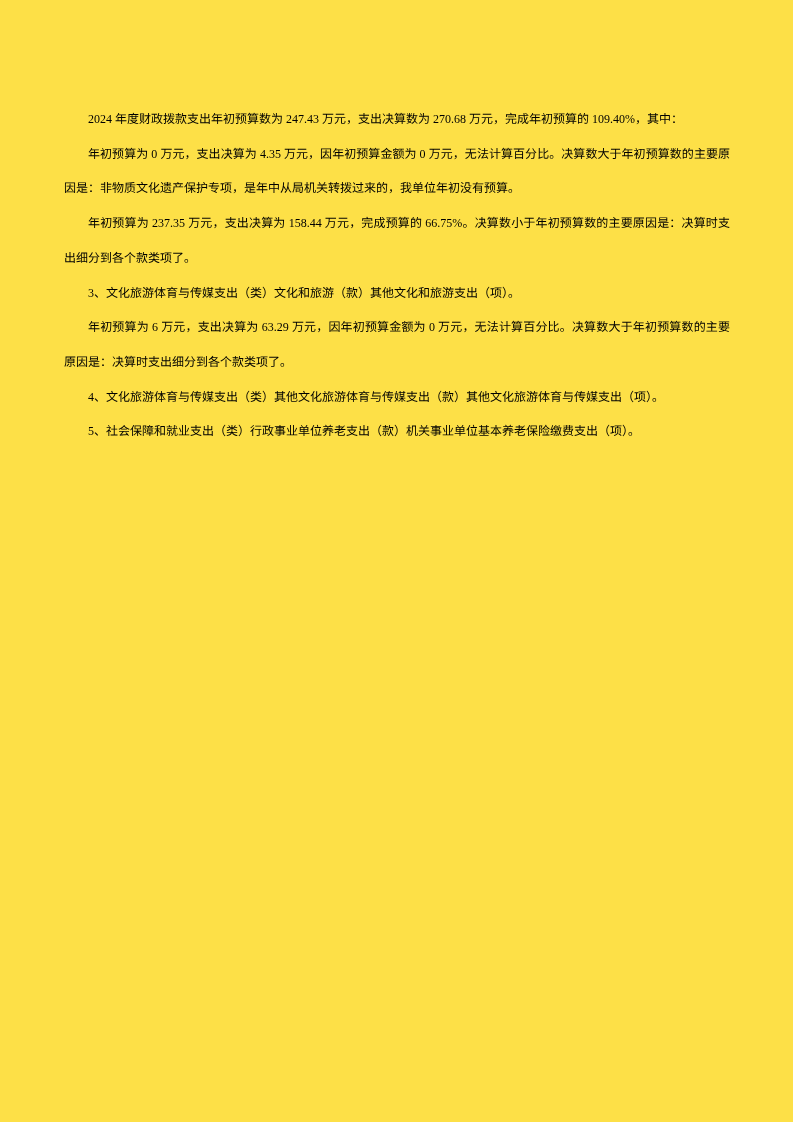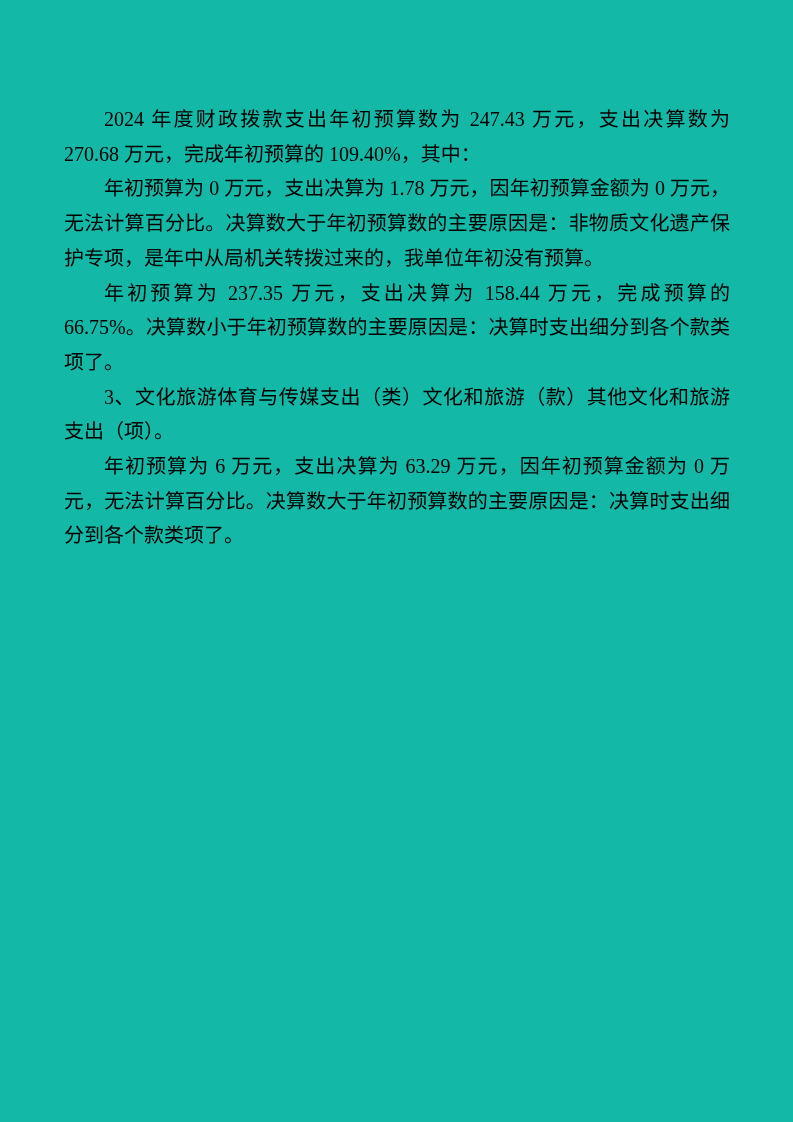--- a/index.html
+++ b/index.html
@@ -9,38 +9,40 @@
   }
   body {
     width: 793px;
     height: 1122px;
     overflow: hidden;
   }
   .page {
     box-sizing: border-box;
     width: 793px;
     height: 1122px;
-    background: #14b8a6;
+    background: #fde047;
     padding: 102px 63px 0 64px;
     font-family: "Liberation Serif", "DejaVu Serif", serif;
-    font-size: 20px;
+    font-size: 12px;
     line-height: 34.7px;
     color: #000000;
   }
   .page p.para {
     margin: 0;
     padding: 0;
     text-indent: 2em;
     text-align: justify;
     word-break: normal;
     overflow-wrap: break-word;
   }
 </style>
 </head>
 <body style="background: rgb(255, 255, 255);">
 
 <div class="page">
   <p class="para">2024 年度财政拨款支出年初预算数为 247.43 万元，支出决算数为 270.68 万元，完成年初预算的 109.40%，其中：</p>
-  <p class="para">年初预算为 0 万元，支出决算为 1.78 万元，因年初预算金额为 0 万元，无法计算百分比。决算数大于年初预算数的主要原因是：非物质文化遗产保护专项，是年中从局机关转拨过来的，我单位年初没有预算。</p>
+  <p class="para">年初预算为 0 万元，支出决算为 4.35 万元，因年初预算金额为 0 万元，无法计算百分比。决算数大于年初预算数的主要原因是：非物质文化遗产保护专项，是年中从局机关转拨过来的，我单位年初没有预算。</p>
   <p class="para">年初预算为 237.35 万元，支出决算为 158.44 万元，完成预算的 66.75%。决算数小于年初预算数的主要原因是：决算时支出细分到各个款类项了。</p>
   <p class="para">3、文化旅游体育与传媒支出（类）文化和旅游（款）其他文化和旅游支出（项）。</p>
   <p class="para">年初预算为 6 万元，支出决算为 63.29 万元，因年初预算金额为 0 万元，无法计算百分比。决算数大于年初预算数的主要原因是：决算时支出细分到各个款类项了。</p>
+  <p class="para">4、文化旅游体育与传媒支出（类）其他文化旅游体育与传媒支出（款）其他文化旅游体育与传媒支出（项）。</p>
+  <p class="para">5、社会保障和就业支出（类）行政事业单位养老支出（款）机关事业单位基本养老保险缴费支出（项）。</p>
 </div>
 
 </body></html>

